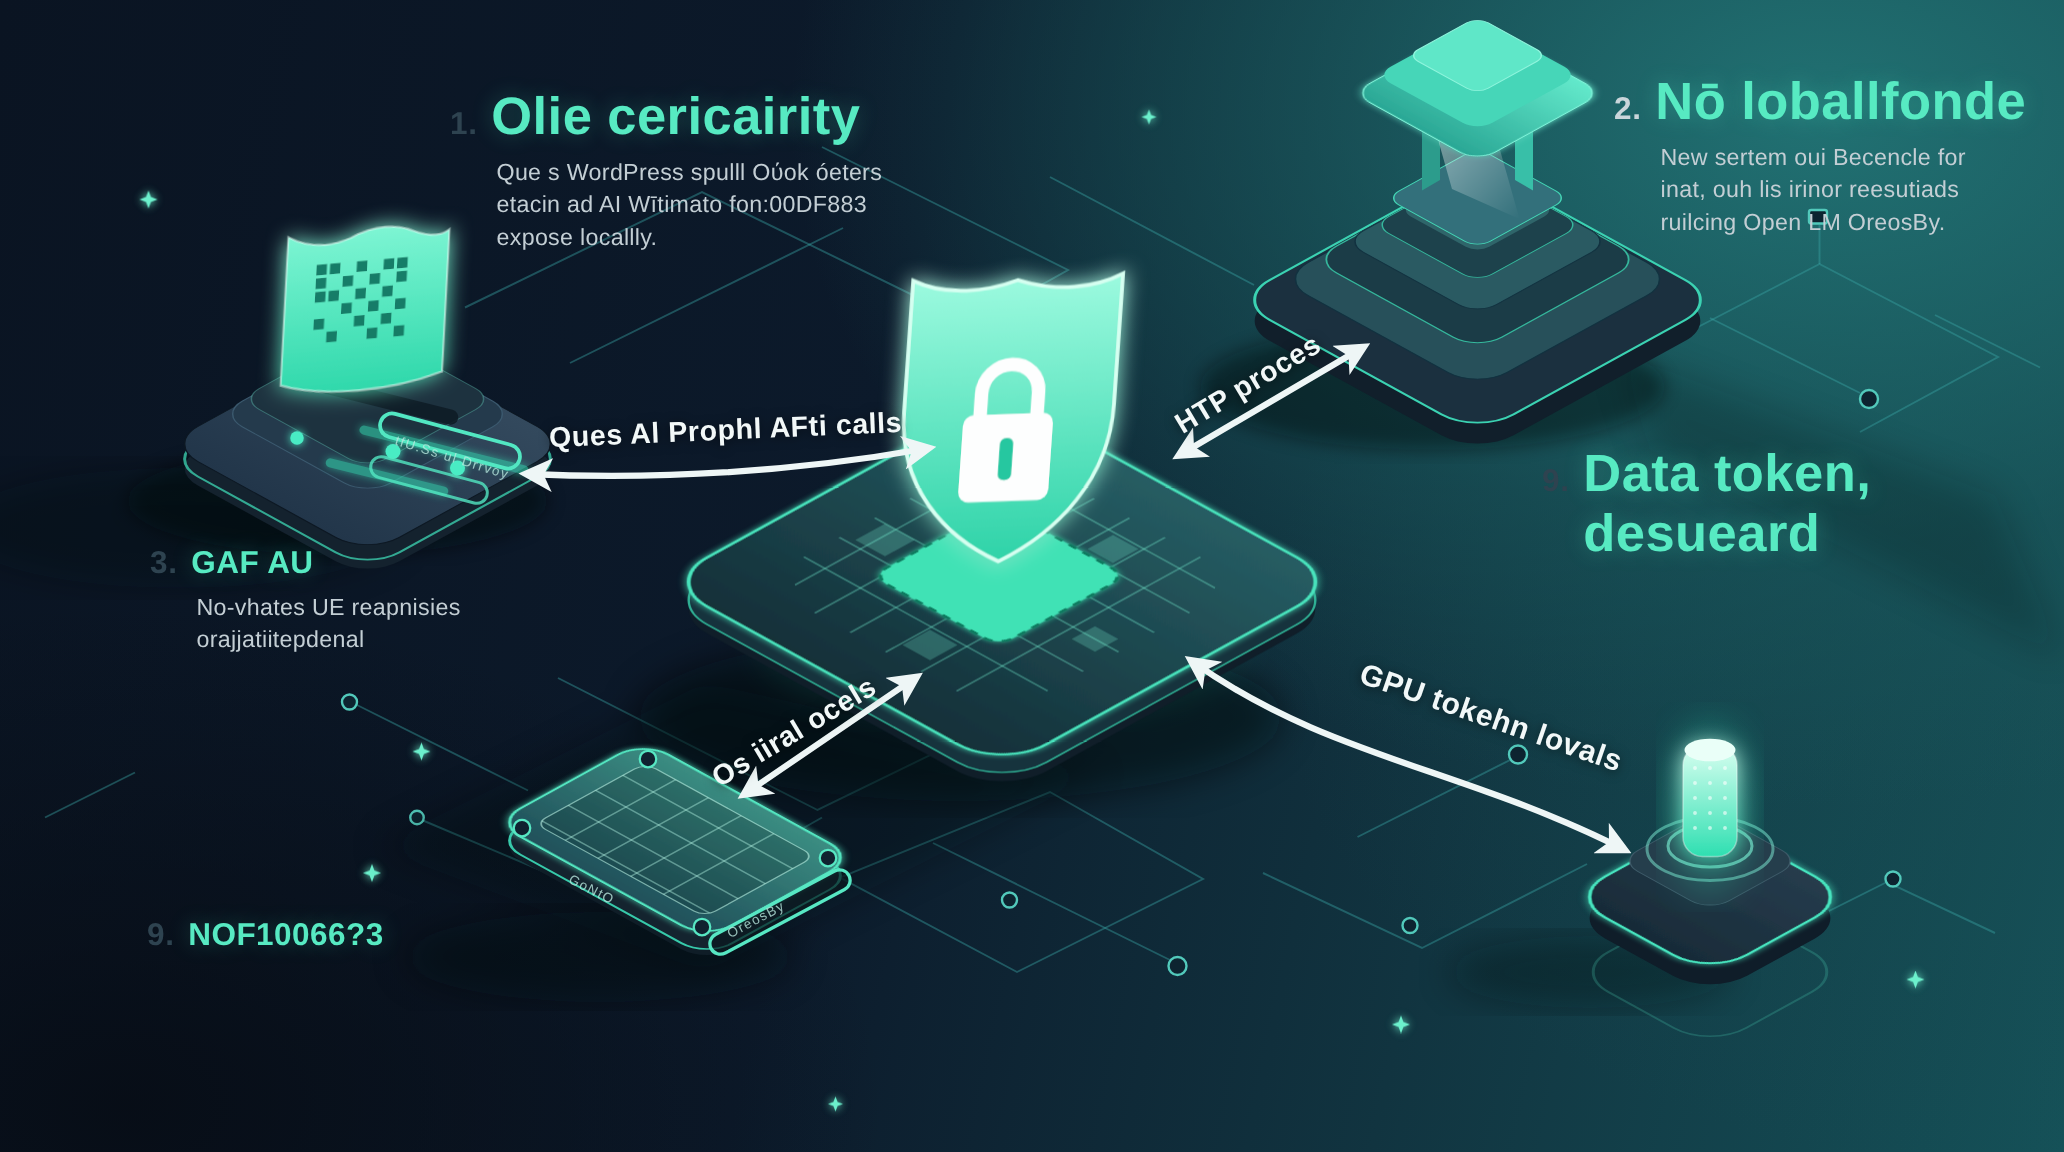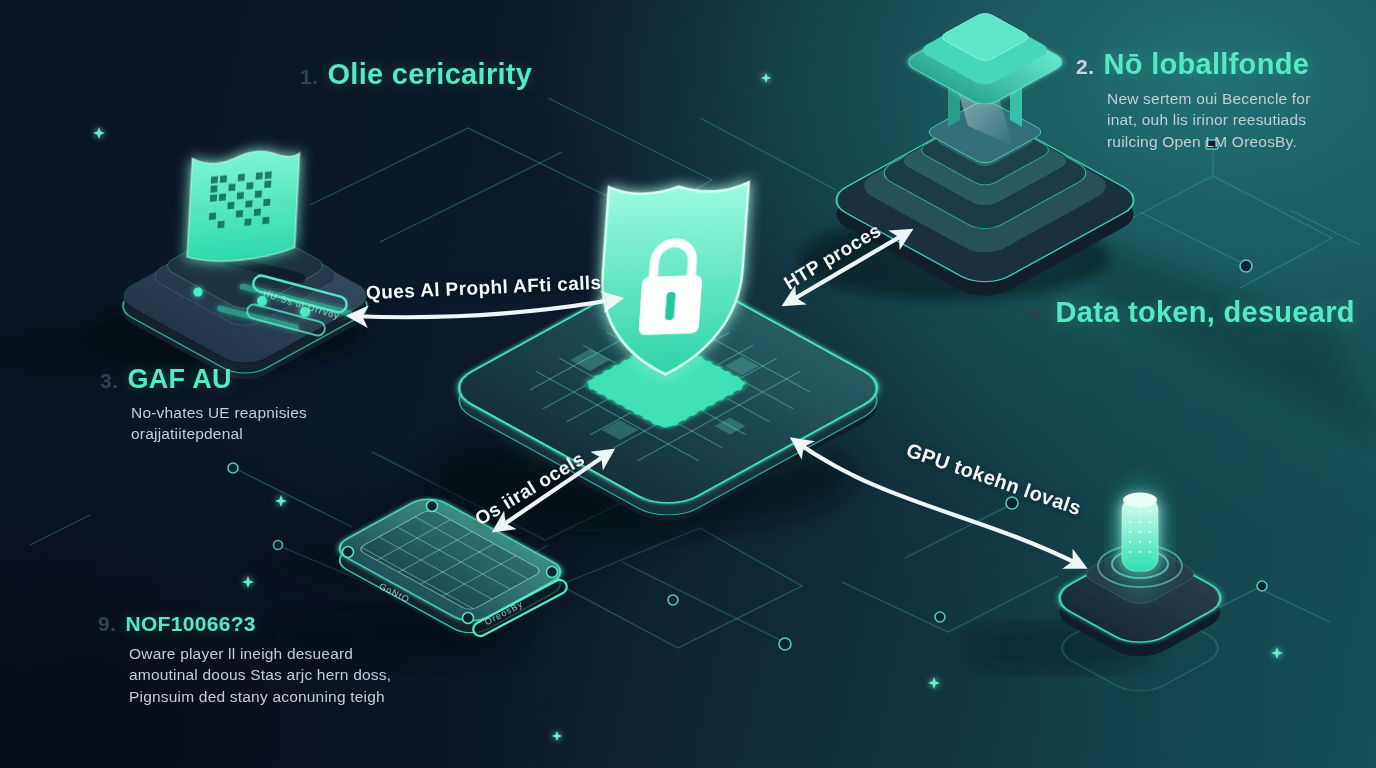--- a/index.html
+++ b/index.html
@@ -10,21 +10,21 @@
       radial-gradient(950px 640px at 88% 10%, rgba(34,116,117,.95), rgba(25,88,92,.55) 45%, rgba(12,23,38,0) 72%),
       radial-gradient(760px 520px at 100% 55%, rgba(24,78,84,.55), rgba(12,23,38,0) 70%),
       radial-gradient(820px 540px at 6% 96%, rgba(7,13,22,.95), rgba(12,23,38,0) 62%),
       linear-gradient(102deg,#0a1422 0%,#0c1a2b 42%,#113440 70%,#155158 100%);
   }
   svg.layer{position:absolute;inset:0;z-index:1;}
   .txt{position:absolute;z-index:3;}
   .sec .row{display:flex;align-items:baseline;}
   .num{font-weight:700;font-size:21px;color:#2e4350;margin-right:9px;letter-spacing:.5px;}
   .num.light{color:#c9d5da;}
-  .title{font-weight:700;font-size:29px;color:#57eac2;letter-spacing:.3px;
+  .title{font-weight:700;font-size:35px;color:#57eac2;letter-spacing:.3px;
          text-shadow:0 0 14px rgba(80,230,190,.28);}
   .body{margin-top:7px;margin-left:31px;font-size:15.5px;line-height:1.38;color:#c3ced4;
         white-space:pre-line;letter-spacing:.2px;}
   .alabel{position:absolute;z-index:3;color:#f2f8f8;font-weight:700;font-size:19px;
           letter-spacing:.4px;text-shadow:0 1px 7px rgba(0,0,0,.55);white-space:nowrap;}
   .dlabel{position:absolute;z-index:3;color:rgba(185,232,222,.8);font-size:9px;
           letter-spacing:1px;white-space:nowrap;}
 </style>
 </head>
 <body>
@@ -324,20 +324,23 @@
     <path d="M 497 529 L 610 452" marker-start="url(#ah)" marker-end="url(#ah)"></path>
     <path d="M 795 441 C 885 505 975 512 1082 566" marker-start="url(#ah)" marker-end="url(#ah)"></path>
   </g>
 </svg>
 
 <div class="txt sec" style="left:300px;top:58px;width:350px;">
   <div class="row">
     <span class="num">1.</span>
     <span class="title">Olie cericairity</span>
   </div>
+  <div class="body">Que s WordPress spulll Oύok óeters
+etacin ad AI Wītimato fon:00DF883
+expose locallly.</div>
 </div>
 
 <div class="txt sec" style="left:1076px;top:48px;width:300px;">
   <div class="row">
     <span class="num light">2.</span>
     <span class="title">Nō loballfonde</span>
   </div>
   <div class="body">New sertem oui Becencle for
 inat, ouh lis irinor reesutiads
 ruilcing Open LM OreosBy.</div>
@@ -346,34 +349,31 @@
 <div class="txt sec" style="left:1028px;top:296px;width:340px;">
   <div class="row">
     <span class="num">9.</span>
     <span class="title">Data token, desueard</span>
   </div>
 </div>
 
 <div class="txt sec" style="left:100px;top:364px;width:300px;">
   <div class="row">
     <span class="num">3.</span>
-    <span class="title" style="font-size:27px;">GAF AU</span>
+    <span class="title" style="font-size:21px;">GAF AU</span>
   </div>
   <div class="body">No-vhates UE reapnisies
 orajjatiitepdenal</div>
 </div>
 
 <div class="txt sec" style="left:98px;top:612px;width:340px;">
   <div class="row">
     <span class="num">9.</span>
     <span class="title" style="font-size:21px;">NOF10066?3</span>
   </div>
-  <div class="body">Oware player ll ineigh desueard
-amoutinal doous Stas arjc hern doss,
-Pignsuim ded stany aconuning teigh</div>
 </div>
 
 <div class="alabel" style="left:366px;top:277px;transform:rotate(-2.5deg);">Ques Al Prophl AFti calls</div>
 <div class="alabel" style="left:778px;top:246px;transform:rotate(-31deg);">HTP proces</div>
 <div class="alabel" style="left:468px;top:478px;transform:rotate(-31deg);">Os iiral ocels</div>
 <div class="alabel" style="left:902px;top:468px;transform:rotate(19deg);font-size:20px;">GPU tokehn lovals</div>
 
 <div class="dlabel" style="left:262px;top:300px;transform:rotate(17deg);">tfU.Ss ul Drrvoy</div>
 <div class="dlabel" style="left:378px;top:588px;transform:rotate(27deg);">GoNtO</div>
 <div class="dlabel" style="left:483px;top:608px;transform:rotate(-28deg);">OreosBy</div>

